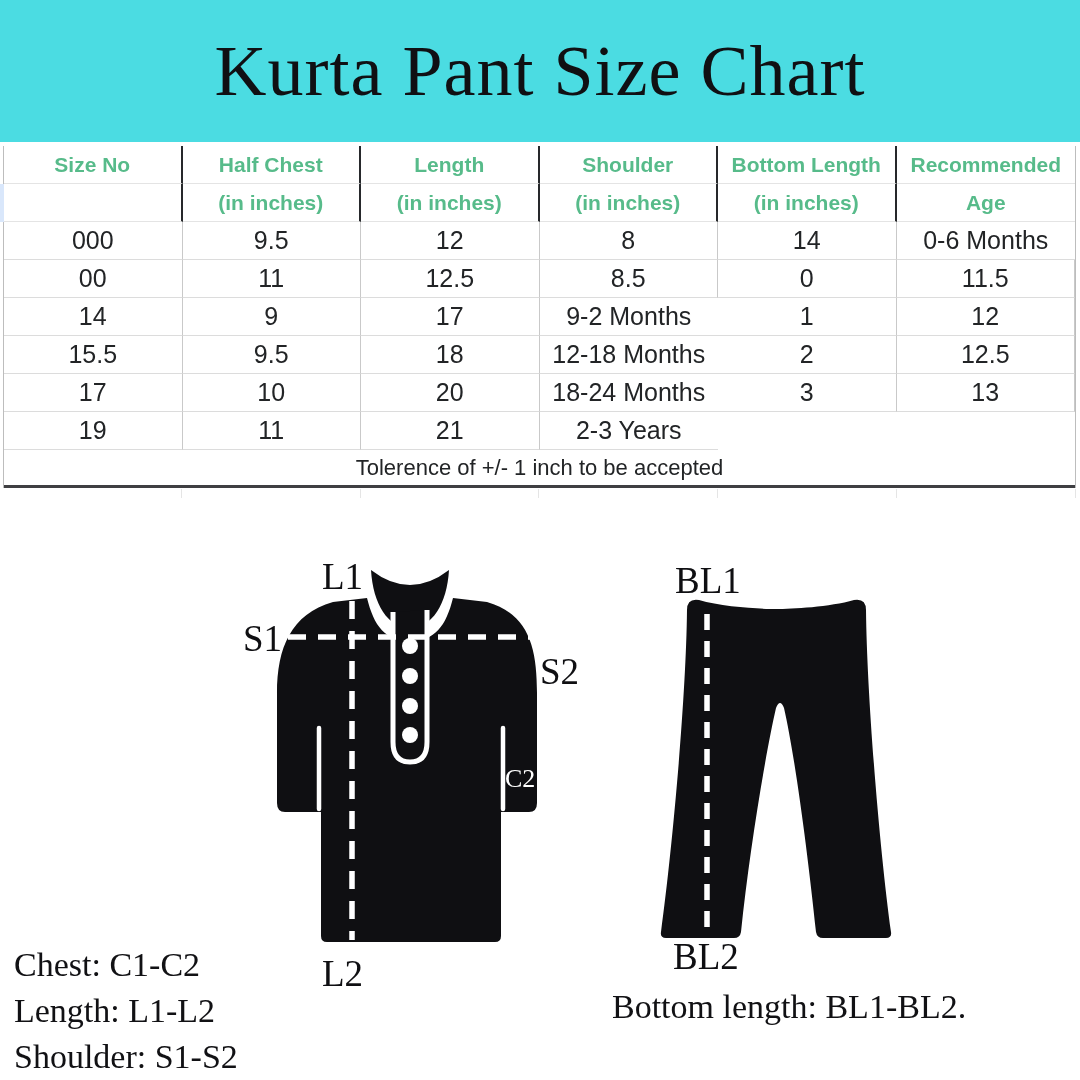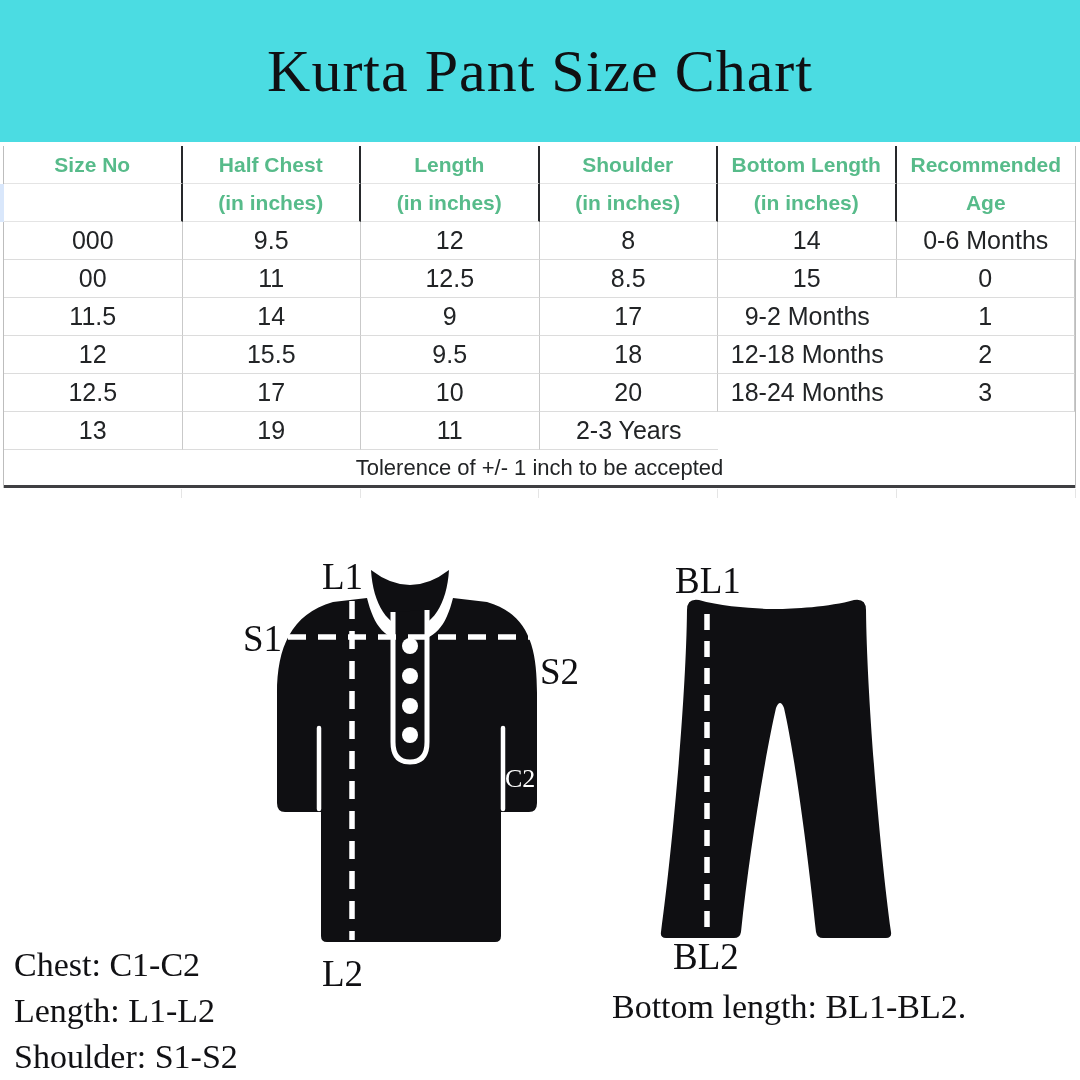--- a/index.html
+++ b/index.html
@@ -7,21 +7,21 @@
     width:1080px; height:1080px; position:relative; background:#ffffff;
     font-family:"Liberation Sans", sans-serif; overflow:hidden;
   }
   
   .banner {
     position:absolute; left:0; top:0; width:1080px; height:142px;
     background:#4bdce2; display:flex; align-items:center; justify-content:center;
   }
   .banner h1 {
     margin:0; font-family:"Liberation Serif","DejaVu Serif",serif;
-    font-weight:normal; font-size:60px; color:#101013; letter-spacing:1px; line-height:1;
+    font-weight:normal; font-size:72px; color:#101013; letter-spacing:1px; line-height:1;
   }
   
   .size-table {
     position:absolute; left:3px; top:146px; width:1073px;
     display:grid; grid-template-columns:repeat(6,1fr); grid-auto-rows:38px;
     background:#fff; border-left:1px solid #bdbdbd; border-right:1px solid #bdbdbd;
     box-sizing:border-box;
   }
   .th {
     display:flex; align-items:center; justify-content:center;
@@ -86,21 +86,20 @@
   <div class="td">9.5</div>
   <div class="td">12</div>
   <div class="td">8</div>
   <div class="td">14</div>
   <div class="td lastcol">0-6 Months</div>
 
   <div class="td">00</div>
   <div class="td">11</div>
   <div class="td">12.5</div>
   <div class="td">8.5</div>
-  <div class="td">15</div>
 
   <div class="td">0</div>
   <div class="td">11.5</div>
   <div class="td">14</div>
   <div class="td">9</div>
   <div class="td">17</div>
   <div class="td lastcol">9-2 Months</div>
 
   <div class="td">1</div>
   <div class="td">12</div>
@@ -113,20 +112,21 @@
   <div class="td">12.5</div>
   <div class="td">17</div>
   <div class="td">10</div>
   <div class="td">20</div>
   <div class="td lastcol">18-24 Months</div>
 
   <div class="td">3</div>
   <div class="td">13</div>
   <div class="td">19</div>
   <div class="td">11</div>
+  <div class="td">21</div>
   <div class="td lastcol">2-3 Years</div>
 
   <div class="tolerance">Tolerence of +/- 1 inch to be accepted</div>
 </div>
 
 <div class="ghost-row">
   <div></div>
     <div></div>
     <div></div>
     <div></div>

